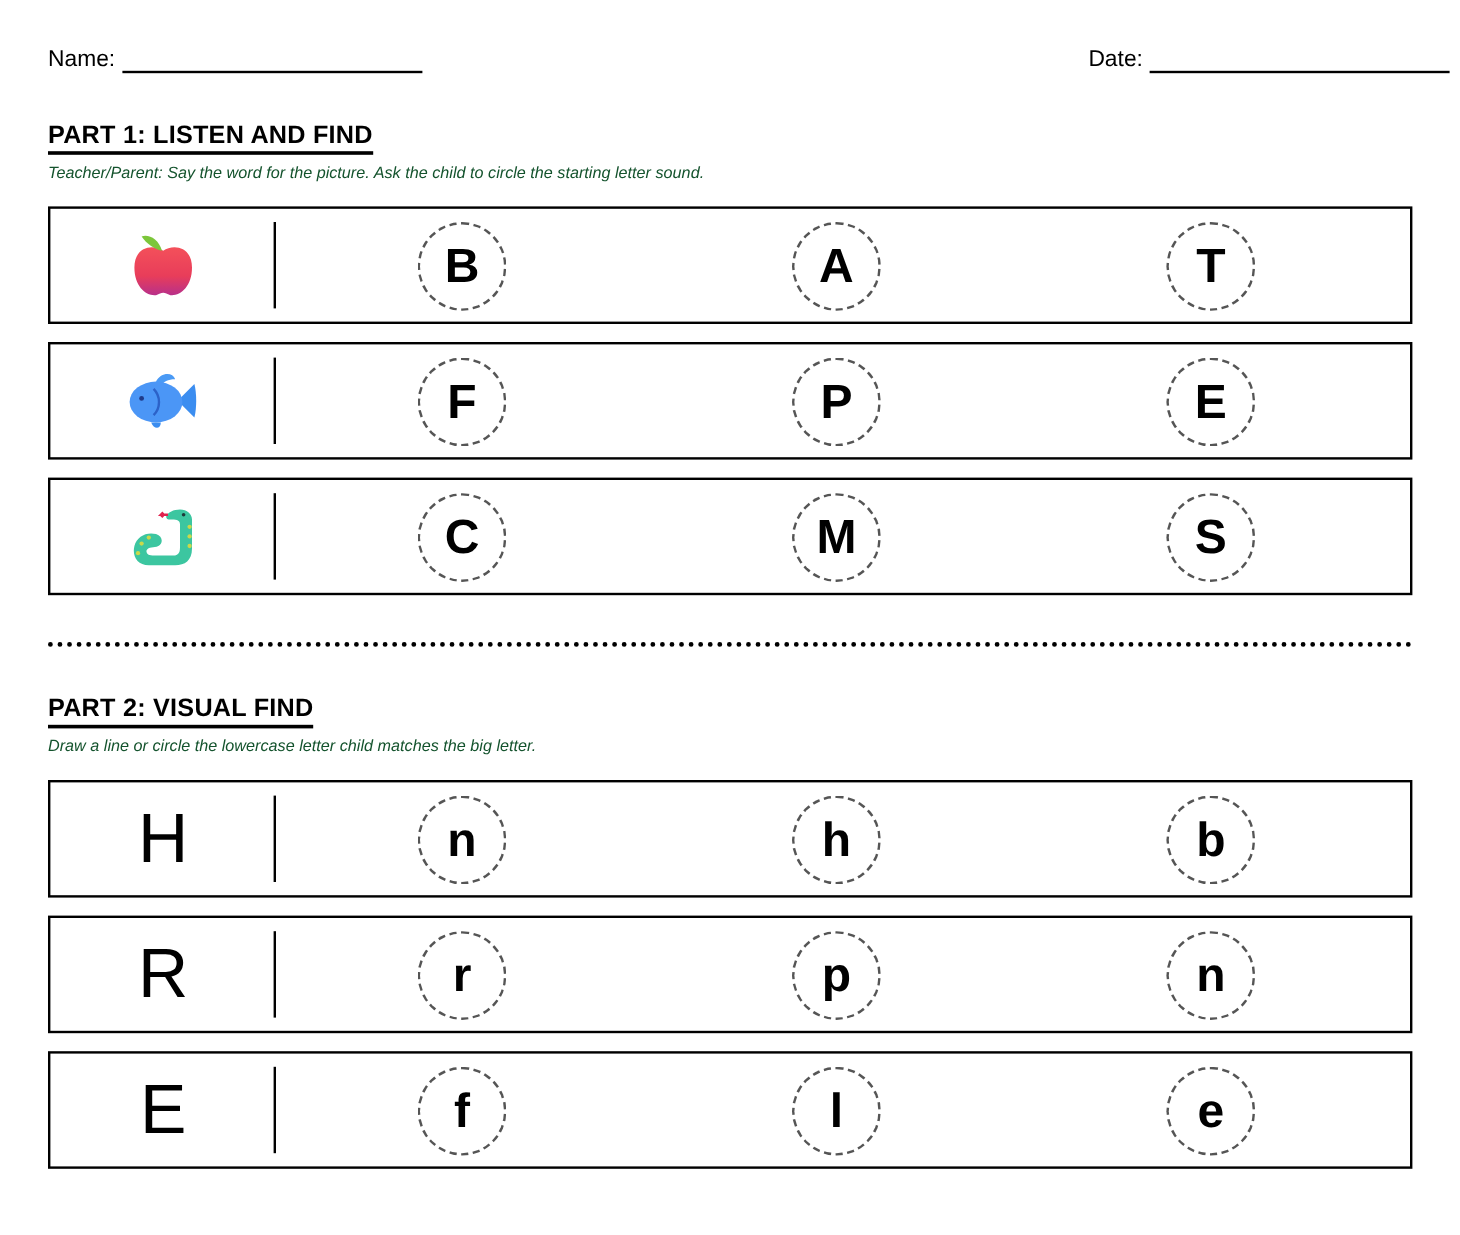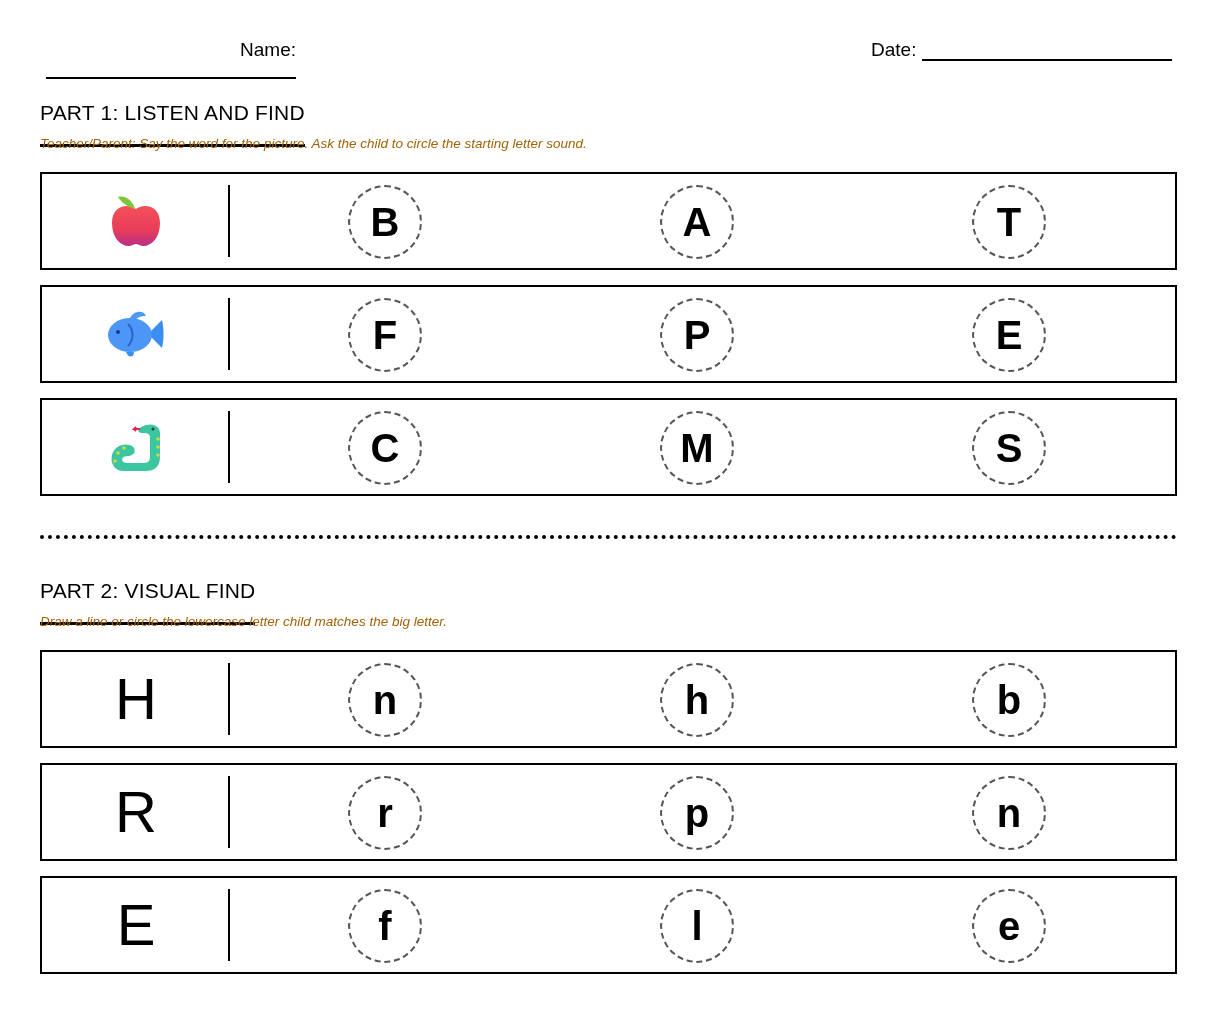--- a/index.html
+++ b/index.html
@@ -1,25 +1,25 @@
 <!DOCTYPE html>
 <html><head>
   <meta charset="utf-8">
   <style>
     * { box-sizing: border-box; margin: 0; padding: 0; }
     html, body { width: 1217px; height: 1029px; background: #ffffff; overflow: hidden; }
     body { font-family: "Liberation Sans", sans-serif; color: #000; position: relative; }
     .header-field { position: absolute; top: 39px; font-size: 19px; display: flex; align-items: flex-end; }
     .header-field .line { display: inline-block; border-bottom: 2px solid #000; margin-left: 6px; height: 18px; }
-    #name-field { left: 40px; flex-direction: column; }
+    #name-field { left: 40px; }
     #name-field .line { width: 250px; }
-    #date-field { left: 871px; }
+    #date-field { left: 907px; }
     #date-field .line { width: 250px; }
-    .part-title { position: absolute; left: 40px; font-size: 21px; font-weight: normal; padding-bottom: 19px; border-bottom: 3px solid #000; letter-spacing: 0.2px; }
-    .instructions { position: absolute; left: 40px; font-size: 13.5px; font-style: italic; color: #a16207; }
+    .part-title { position: absolute; left: 40px; font-size: 21px; font-weight: bold; padding-bottom: 1px; border-bottom: 3px solid #000; letter-spacing: 0.2px; }
+    .instructions { position: absolute; left: 40px; font-size: 13.5px; font-style: italic; color: #14532d; }
     .row { position: absolute; left: 40px; width: 1137px; height: 98px; border: 2px solid #000; background: #fff; }
     .row .prompt { position: absolute; left: 0; top: 0; width: 188px; height: 100%; display: flex; align-items: center; justify-content: center; }
     .row .divider { position: absolute; left: 186px; top: 11px; width: 2px; height: 72px; background: #000; }
     .row .choice { position: absolute; top: 11px; width: 74px; height: 74px; border: 2px dashed #555; border-radius: 50%; display: flex; align-items: center; justify-content: center; font-weight: bold; font-size: 40px; line-height: 1; }
     .row .choice.c1 { left: 306px; }
     .row .choice.c2 { left: 618px; }
     .row .choice.c3 { left: 930px; }
     .big-letter { font-size: 58px; font-weight: normal; line-height: 1; }
     .pic svg { display: block; }
     .dotted-sep { position: absolute; left: 40px; top: 535px; width: 1137px; height: 0; border-top: 4px dotted #000; }

